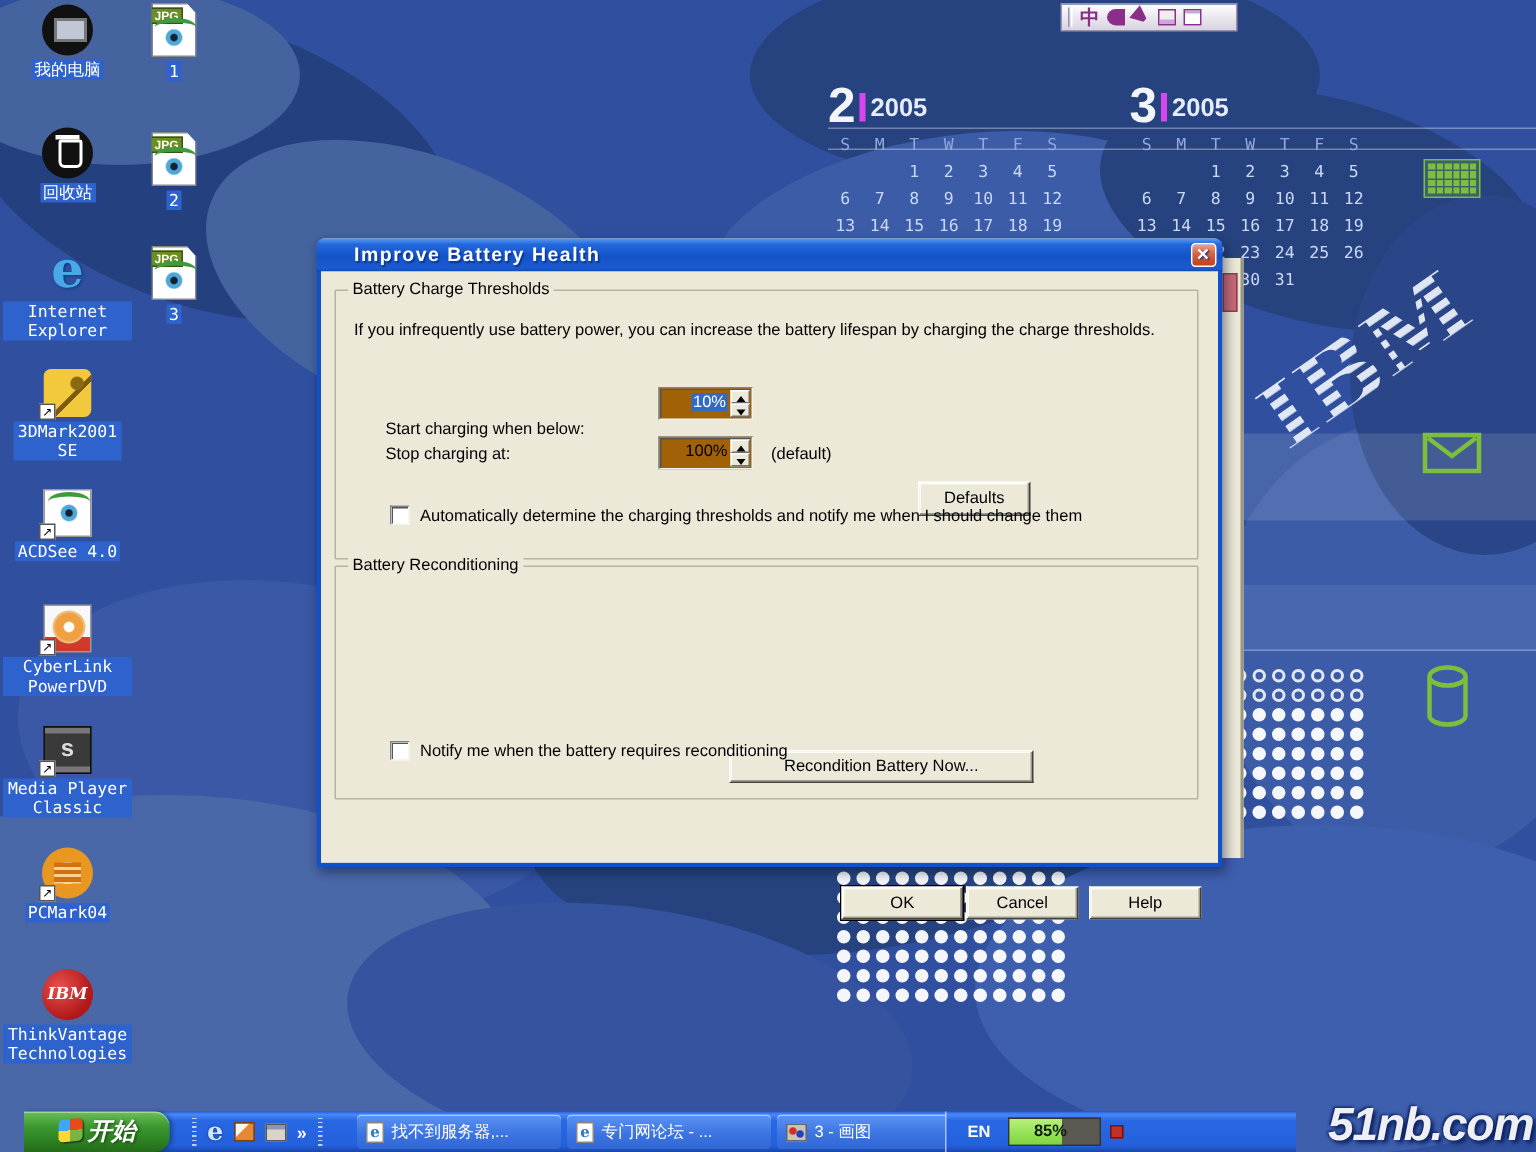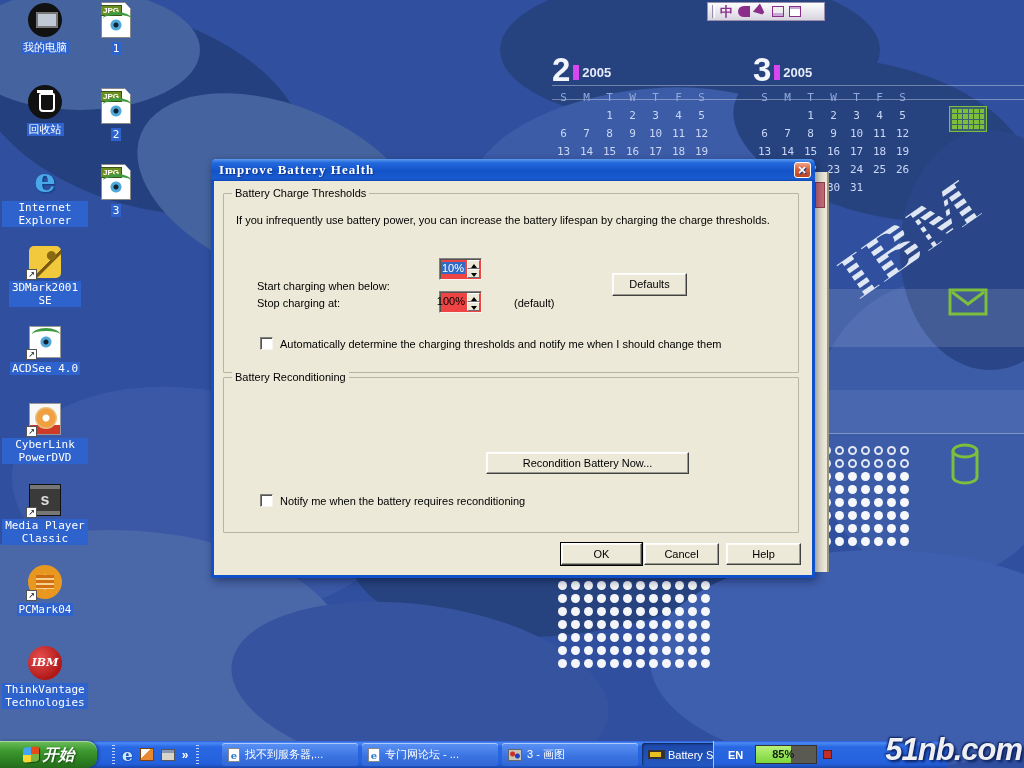--- a/index.html
+++ b/index.html
@@ -23,21 +23,21 @@
   #grid-right{position:absolute;left:820px;top:444px;display:grid;grid-template-columns:repeat(7,13px);grid-auto-rows:13px;}
   #grid-bottom{position:absolute;left:556px;top:579px;display:grid;grid-template-columns:repeat(12,13px);grid-auto-rows:13px;}
   .dot,.ring{width:9px;height:9px;border-radius:50%;margin:2px;}
   .dot{background:rgba(255,255,255,.95);}
   .ring{border:2px solid rgba(255,255,255,.85);}
 
   
   .cal-month{position:absolute;top:55px;width:170px;color:#CFDAF4;}
   .cal-title{height:32px;white-space:nowrap;}
   .cal-num{font-size:33px;font-weight:bold;color:#F2F5FC;line-height:30px;}
-  .cal-year{font-size:13px;font-weight:bold;color:#E6ECFA;border-left:6px solid #d946ef;padding-left:3px;margin-left:3px;vertical-align:4px;}
+  .cal-year{font-size:17px;font-weight:bold;color:#E6ECFA;border-left:4px solid #d946ef;padding-left:3px;margin-left:3px;vertical-align:4px;}
   .cal-head,.cal-grid{width:161px;}
   .cal-cell{display:inline-block;width:23px;text-align:center;
       font-family:"DejaVu Sans Mono",monospace;font-size:11px;line-height:14px;color:#C9D7F5;}
   .cal-dow{color:#93A9DC;}
   .cal-today{color:#CCE838;font-weight:bold;}
 
   
   .ime{position:absolute;left:707px;top:2px;width:118px;height:19px;background:linear-gradient(#FDFDFD,#D8D4E0);
       border:1px solid #9B8FB0;display:flex;align-items:center;gap:5px;padding:0 4px;color:#8A2E8A;}
   .ime .grip{width:3px;height:13px;border-left:1px solid #9B8FB0;border-right:1px solid #fff;}
@@ -86,52 +86,52 @@
   
   .behind{position:absolute;left:814px;top:172px;width:15px;height:400px;background:#ECE9D8;border-right:2px solid #9A9680;}
   .behind .pinkbtn{position:absolute;left:1px;top:10px;width:10px;height:26px;background:#C86A78;border:1px solid #904050;}
 
   
   .dialog{position:absolute;left:211px;top:159px;width:604px;height:419px;
       border:3px solid #1050C8;border-top:none;border-radius:5px 5px 2px 2px;
       box-shadow:2px 3px 8px rgba(0,10,40,.45);background:#ECE9D8;}
   .titlebar{position:absolute;left:-3px;top:0;width:604px;height:22px;border-radius:5px 5px 0 0;
       background:linear-gradient(#5A9AEE 0%,#2268DC 18%,#1353C8 55%,#1A5CD0 90%,#0F47B4 100%);
-      color:#fff;font-family:Liberation Serif, serif;font-weight:bold;font-size:13px;letter-spacing:1px;
-      line-height:22px;padding-left:8px;text-shadow:1px 1px 1px #0A3490;}
+      color:#fff;font-family:Liberation Sans, sans-serif;font-weight:bold;font-size:13px;letter-spacing:1px;
+      line-height:22px;padding-left:25px;text-shadow:1px 1px 1px #0A3490;}
   .closebtn{position:absolute;right:4px;top:3px;width:17px;height:16px;border:1px solid #fff;border-radius:3px;
       background:linear-gradient(#F2A285,#D8603C 45%,#BE431F);color:#fff;font-size:11px;font-weight:bold;
       line-height:14px;text-align:center;}
   .dlg-body{position:absolute;left:0;top:22px;width:598px;height:394px;background:#ECE9D8;font-size:11px;color:#000;}
   .group{position:absolute;border:1px solid #B8B4A4;border-radius:1px;}
   .gtitle{position:absolute;left:8px;top:-7px;background:#ECE9D8;padding:0 3px;}
   .gdesc{position:absolute;left:12px;top:20px;right:10px;}
   .fldlbl{position:absolute;}
-  .spin{position:absolute;width:43px;height:22px;background:#ef4444;
+  .spin{position:absolute;width:63px;height:22px;background:#a16207;
       border:1px solid #808080;border-bottom-color:#F6F4EE;border-right-color:#F6F4EE;box-shadow:inset 1px 1px 0 #55544E;}
   .spin .val{position:absolute;right:16px;top:3px;font-size:11px;}
   .spin .val.sel{background:#316AC5;color:#fff;padding:0 1px;}
   .spin .btns{position:absolute;right:1px;top:1px;width:13px;height:18px;}
   .spin .sb{position:absolute;right:0;width:13px;height:9px;background:#ECE9D8;
       border:1px solid;border-color:#fff #707070 #707070 #fff;font-size:0;}
   .sb.up{top:0;} .sb.dn{top:9px;}
   .tri{position:absolute;left:3px;width:0;height:0;border-left:3px solid transparent;border-right:3px solid transparent;}
   .tri.t-up{top:3px;border-bottom:4px solid #000;}
   .tri.t-dn{top:3px;border-top:4px solid #000;}
   .pbtn{position:absolute;background:#ECE9D8;border:1px solid;border-color:#fff #404040 #404040 #fff;
       box-shadow:inset -1px -1px 0 #9C9A8C,inset 1px 1px 0 #FCFBF6;
-      font-size:11px;text-align:center;color:#000;}
+      font-size:11px;text-align:center;color:#000;margin-top:48px;}
   .pbtn.default{box-shadow:0 0 0 1px #000,inset -1px -1px 0 #9C9A8C,inset 1px 1px 0 #FCFBF6;}
   .cbx{position:absolute;width:13px;height:13px;background:#fff;
       border:1px solid #808080;border-bottom-color:#F6F4EE;border-right-color:#F6F4EE;box-shadow:inset 1px 1px 0 #55544E;}
   .cblbl{position:absolute;}
   .note{position:absolute;}
 
   
-  .taskbar{position:absolute;left:0;top:741px;width:947px;height:27px;
+  .taskbar{position:absolute;left:16px;top:741px;width:848px;height:27px;
       background:linear-gradient(#2A5ADE 0%,#4A8AF5 7%,#2968E4 22%,#2460DB 85%,#1A46A8 100%);}
   .startbtn{position:absolute;left:0;top:0;width:97px;height:27px;border-radius:0 10px 10px 0;
       background:linear-gradient(#6FBF5B 0%,#3E9A31 35%,#2E8222 70%,#246B1B 100%);
       box-shadow:inset 0 1px 0 rgba(255,255,255,.4),2px 0 3px rgba(0,0,0,.3);
       color:#fff;font-style:italic;font-weight:bold;font-size:16px;line-height:27px;text-align:center;
       text-shadow:1px 1px 2px #1A4A12;}
   .winflag{display:inline-block;width:16px;height:15px;vertical-align:-2px;margin-right:4px;
       background:conic-gradient(from 0deg at 50% 50%,#E64A19 0 25%,#7CB342 0 50%,#FDD835 0 75%,#42A5F5 0);
       border-radius:3px;transform:skewY(-6deg);box-shadow:1px 1px 1px #14400E;}
   .ql{position:absolute;left:112px;top:0;height:27px;display:flex;align-items:center;gap:7px;}

